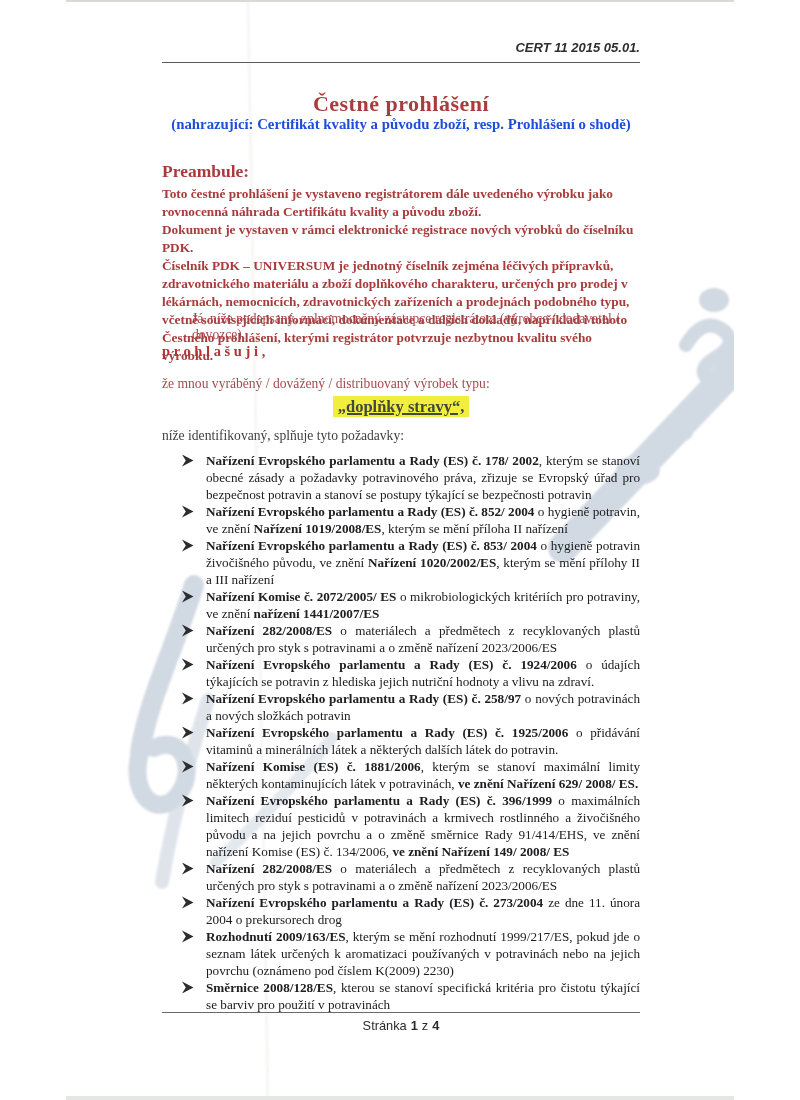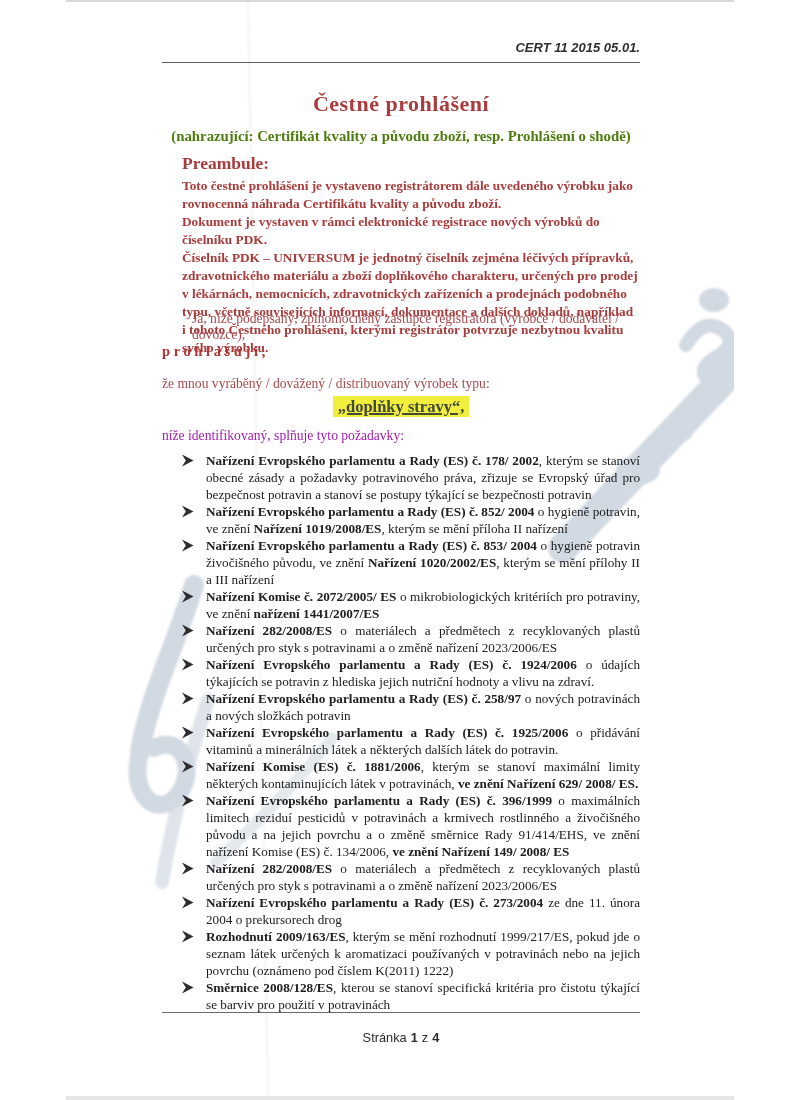--- a/index.html
+++ b/index.html
@@ -21,52 +21,52 @@
     font-family:"Liberation Sans","DejaVu Sans",sans-serif;
     font-style:italic; font-weight:bold; font-size:13px; color:#2f2f33;
   }
   .header-rule { top:62px; border-top:1.6px solid #5a5a5a; }
 
   .title {
     top:91px; text-align:center;
     font-size:22px; font-weight:bold; color:#a93c3c; letter-spacing:0.5px;
   }
   .subtitle {
-    top:128px; text-align:center;
-    font-size:14.8px; font-weight:bold; color:#4d7c0f;
+    top:116px; text-align:center;
+    font-size:14.8px; font-weight:bold; color:#1d4ed8;
   }
 
-  .preamble { top:153px; color:#a83b3b;margin-left:20px; }
+  .preamble { top:161px; color:#a83b3b; }
   .preamble-heading { font-size:17.5px; font-weight:bold; margin:0 0 3px 0; }
   .preamble p { margin:0; font-size:13.3px; font-weight:bold; line-height:18px; }
 
   .intro { top:311px; padding-left:30px; font-size:13.6px; color:#a44a4e; }
   .verb  { top:343px; text-align:left; font-size:14.5px; font-weight:bold; color:#b23434; }
   .product-line { top:376px; font-size:13.6px; color:#a44a4e; }
   .product-type { top:396px; text-align:center; }
   .product-type .highlight {
     display:inline-block; background:#f2ee3e; color:#41493a;
     font-size:16.5px; font-weight:bold; padding:1px 5px 0 5px;
     text-decoration:underline; text-decoration-thickness:1.5px;
   }
-  .req-intro { top:428px; font-size:13.6px; color:#a21caf; }
+  .req-intro { top:428px; font-size:13.6px; color:#404040; }
 
   .reg-list { top:452px; }
   .reg-item {
     position:relative; padding-left:44px; text-align:justify;
     font-size:13.2px; line-height:17px; color:#202024;
   }
   .reg-item .bullet { position:absolute; left:20px; top:2px; }
   .reg-item b { font-weight:bold; }
 
   .footer-rule { top:1012px; border-top:1.4px solid #6a6a6a; }
   .footer-text {
     top:1018px; display:flex; justify-content:center; gap:4px;
     font-family:"Liberation Sans","DejaVu Sans",sans-serif;
-    font-size:12.8px; color:#2b2b2e;margin-top:12px;
+    font-size:12.8px; color:#2b2b2e;
   }
   .footer-text .bold { font-weight:bold; }
 </style>
 </head>
 <body>
 
 <div class="page">
 
   <svg class="watermark" width="800" height="1100" viewBox="0 0 800 1100">
     <g stroke="#cdd5df" fill="none" stroke-linecap="round">
@@ -144,21 +144,21 @@
             <path d="M0 0.5 L11.5 6.5 L0 12.5 L3.8 6.5 Z" fill="#2d2d30"></path>
           </svg></span><span><b>Nařízení Evropského parlamentu a Rady (ES) č. 396/1999</b><span> o maximálních limitech reziduí pesticidů v potravinách a krmivech rostlinného a živočišného původu a na jejich povrchu a o změně směrnice Rady 91/414/EHS, ve znění nařízení Komise (ES) č. 134/2006, </span><b>ve znění Nařízení 149/ 2008/ ES</b></span></div>
       <div class="reg-item"><span class="bullet"><svg width="12" height="13" viewBox="0 0 12 13">
             <path d="M0 0.5 L11.5 6.5 L0 12.5 L3.8 6.5 Z" fill="#2d2d30"></path>
           </svg></span><span><b>Nařízení 282/2008/ES</b><span> o materiálech a předmětech z recyklovaných plastů určených pro styk s potravinami a o změně nařízení 2023/2006/ES</span></span></div>
       <div class="reg-item"><span class="bullet"><svg width="12" height="13" viewBox="0 0 12 13">
             <path d="M0 0.5 L11.5 6.5 L0 12.5 L3.8 6.5 Z" fill="#2d2d30"></path>
           </svg></span><span><b>Nařízení Evropského parlamentu a Rady (ES) č. 273/2004</b><span> ze dne 11. února 2004 o prekursorech drog</span></span></div>
       <div class="reg-item"><span class="bullet"><svg width="12" height="13" viewBox="0 0 12 13">
             <path d="M0 0.5 L11.5 6.5 L0 12.5 L3.8 6.5 Z" fill="#2d2d30"></path>
-          </svg></span><span><b>Rozhodnutí 2009/163/ES</b><span>, kterým se mění rozhodnutí 1999/217/ES, pokud jde o seznam látek určených k aromatizaci používaných v potravinách nebo na jejich povrchu (oznámeno pod číslem K(2011) 1222)</span></span></div>
+          </svg></span><span><b>Rozhodnutí 2009/163/ES</b><span>, kterým se mění rozhodnutí 1999/217/ES, pokud jde o seznam látek určených k aromatizaci používaných v potravinách nebo na jejich povrchu (oznámeno pod číslem K(2009) 2230)</span></span></div>
       <div class="reg-item"><span class="bullet"><svg width="12" height="13" viewBox="0 0 12 13">
             <path d="M0 0.5 L11.5 6.5 L0 12.5 L3.8 6.5 Z" fill="#2d2d30"></path>
           </svg></span><span><b>Směrnice 2008/128/ES</b><span>, kterou se stanoví specifická kritéria pro čistotu týkající se barviv pro použití v potravinách</span></span></div>
     </div>
 
   <div class="layer footer-rule"></div>
   <div class="layer footer-text">
     <span>Stránka</span>
     <span class="bold">1</span>
     <span>z</span>

